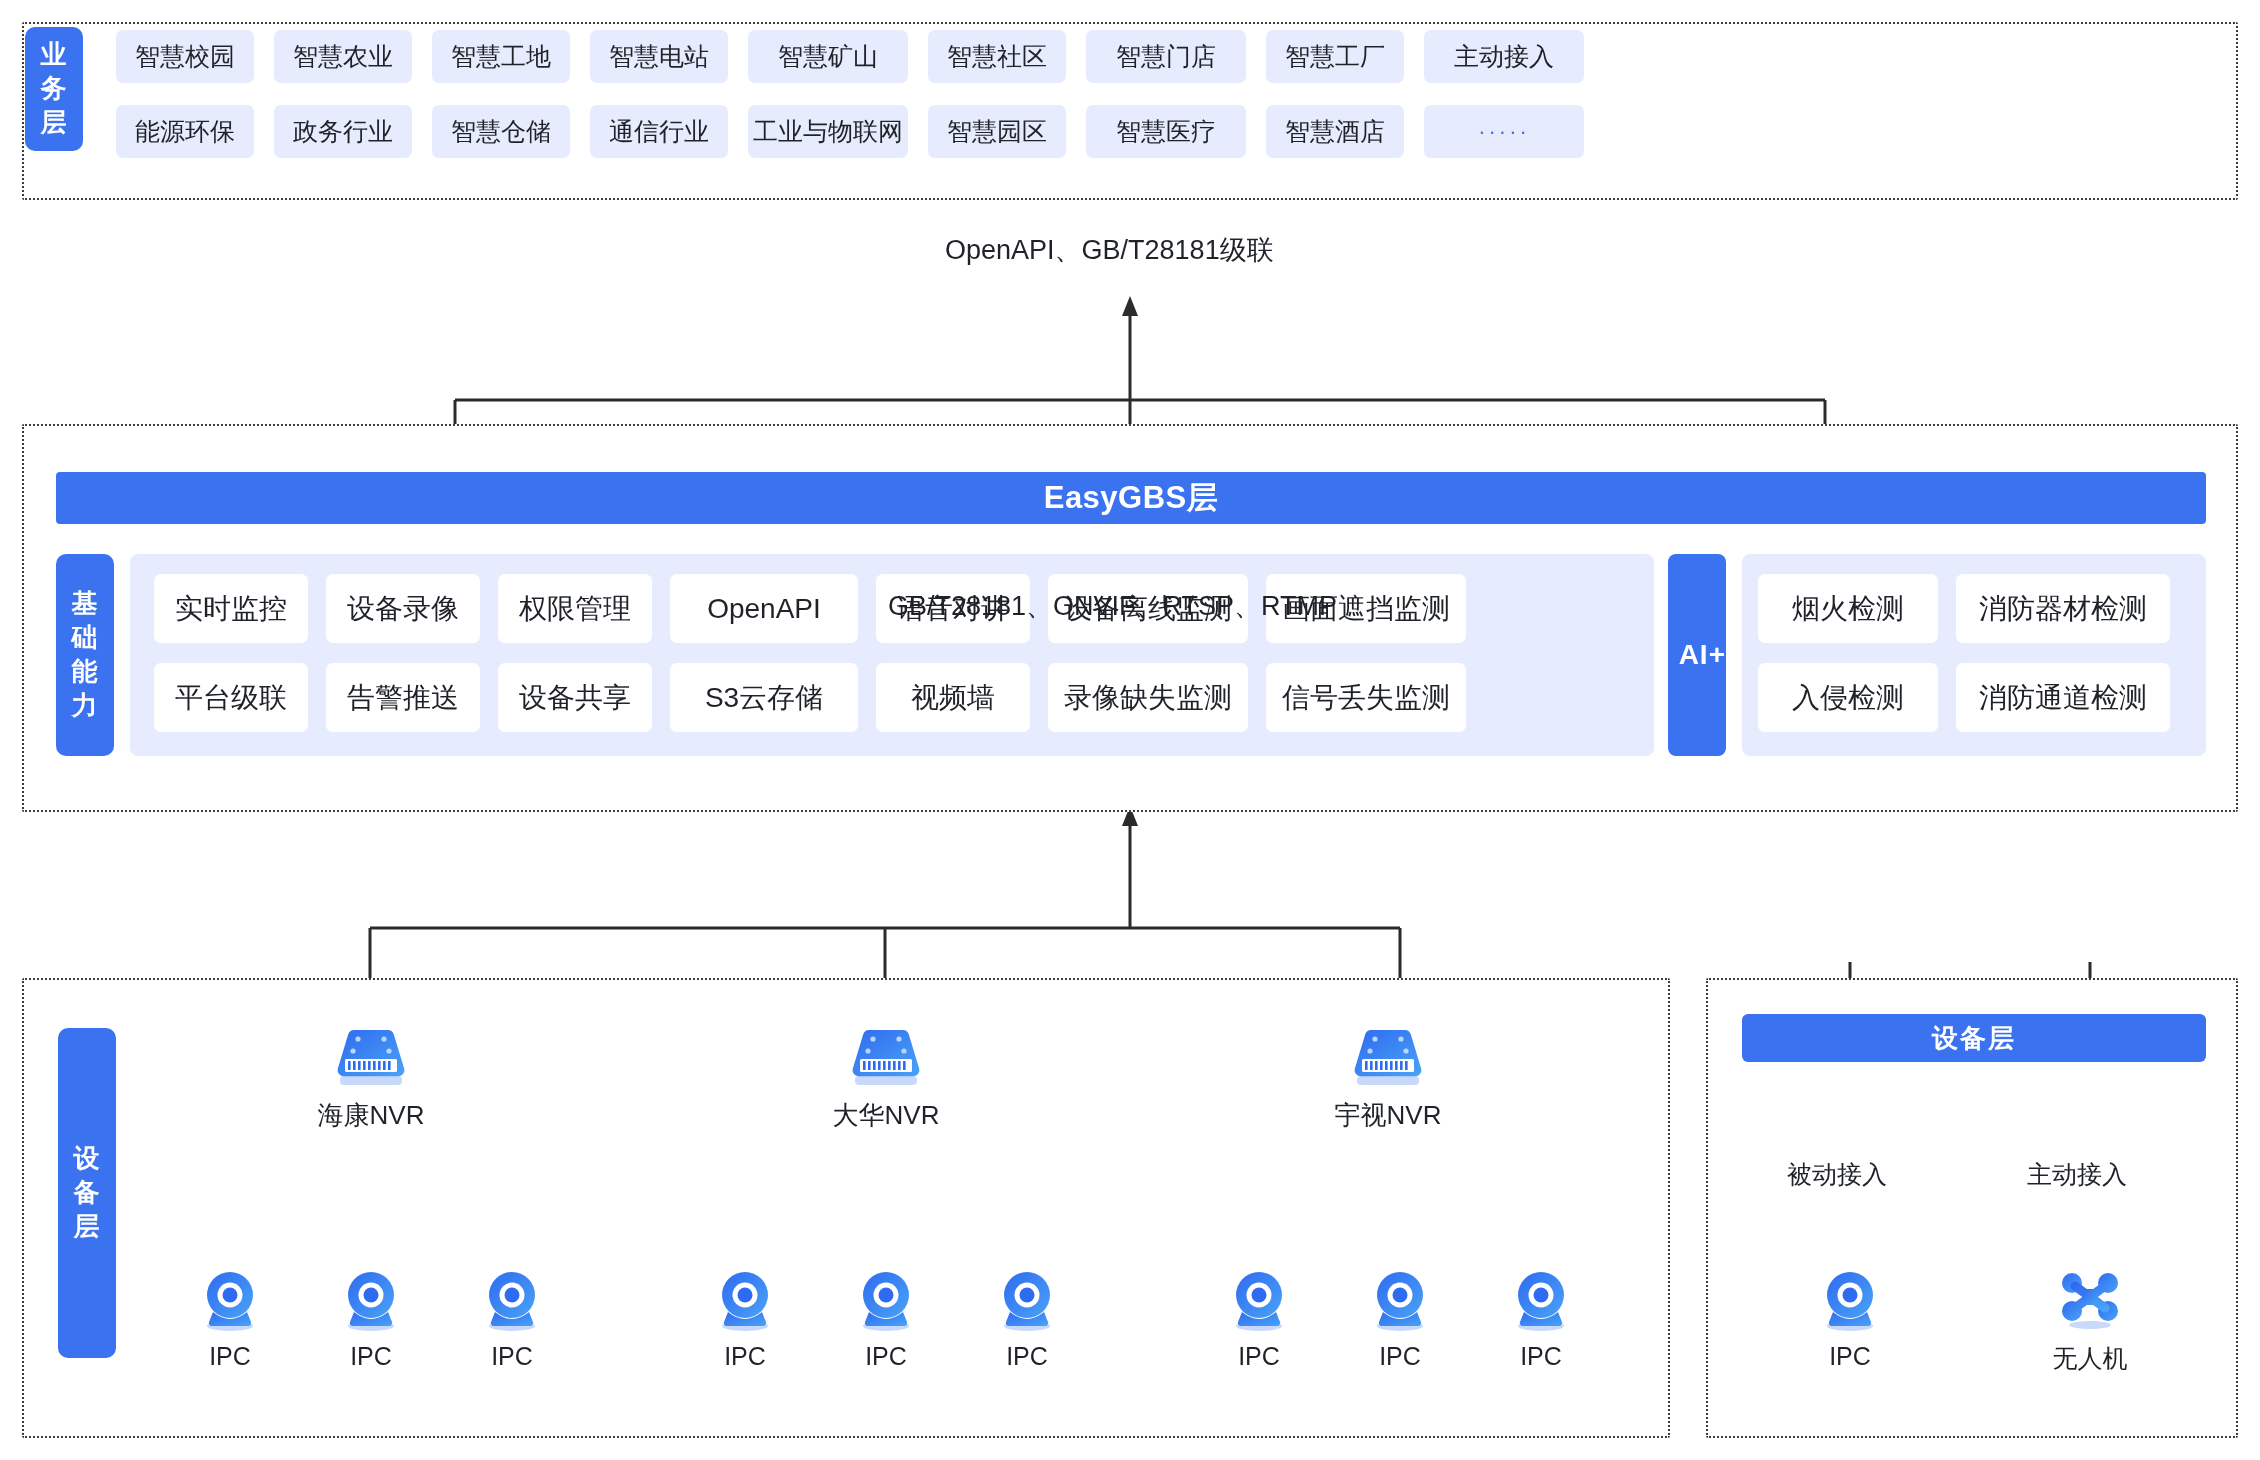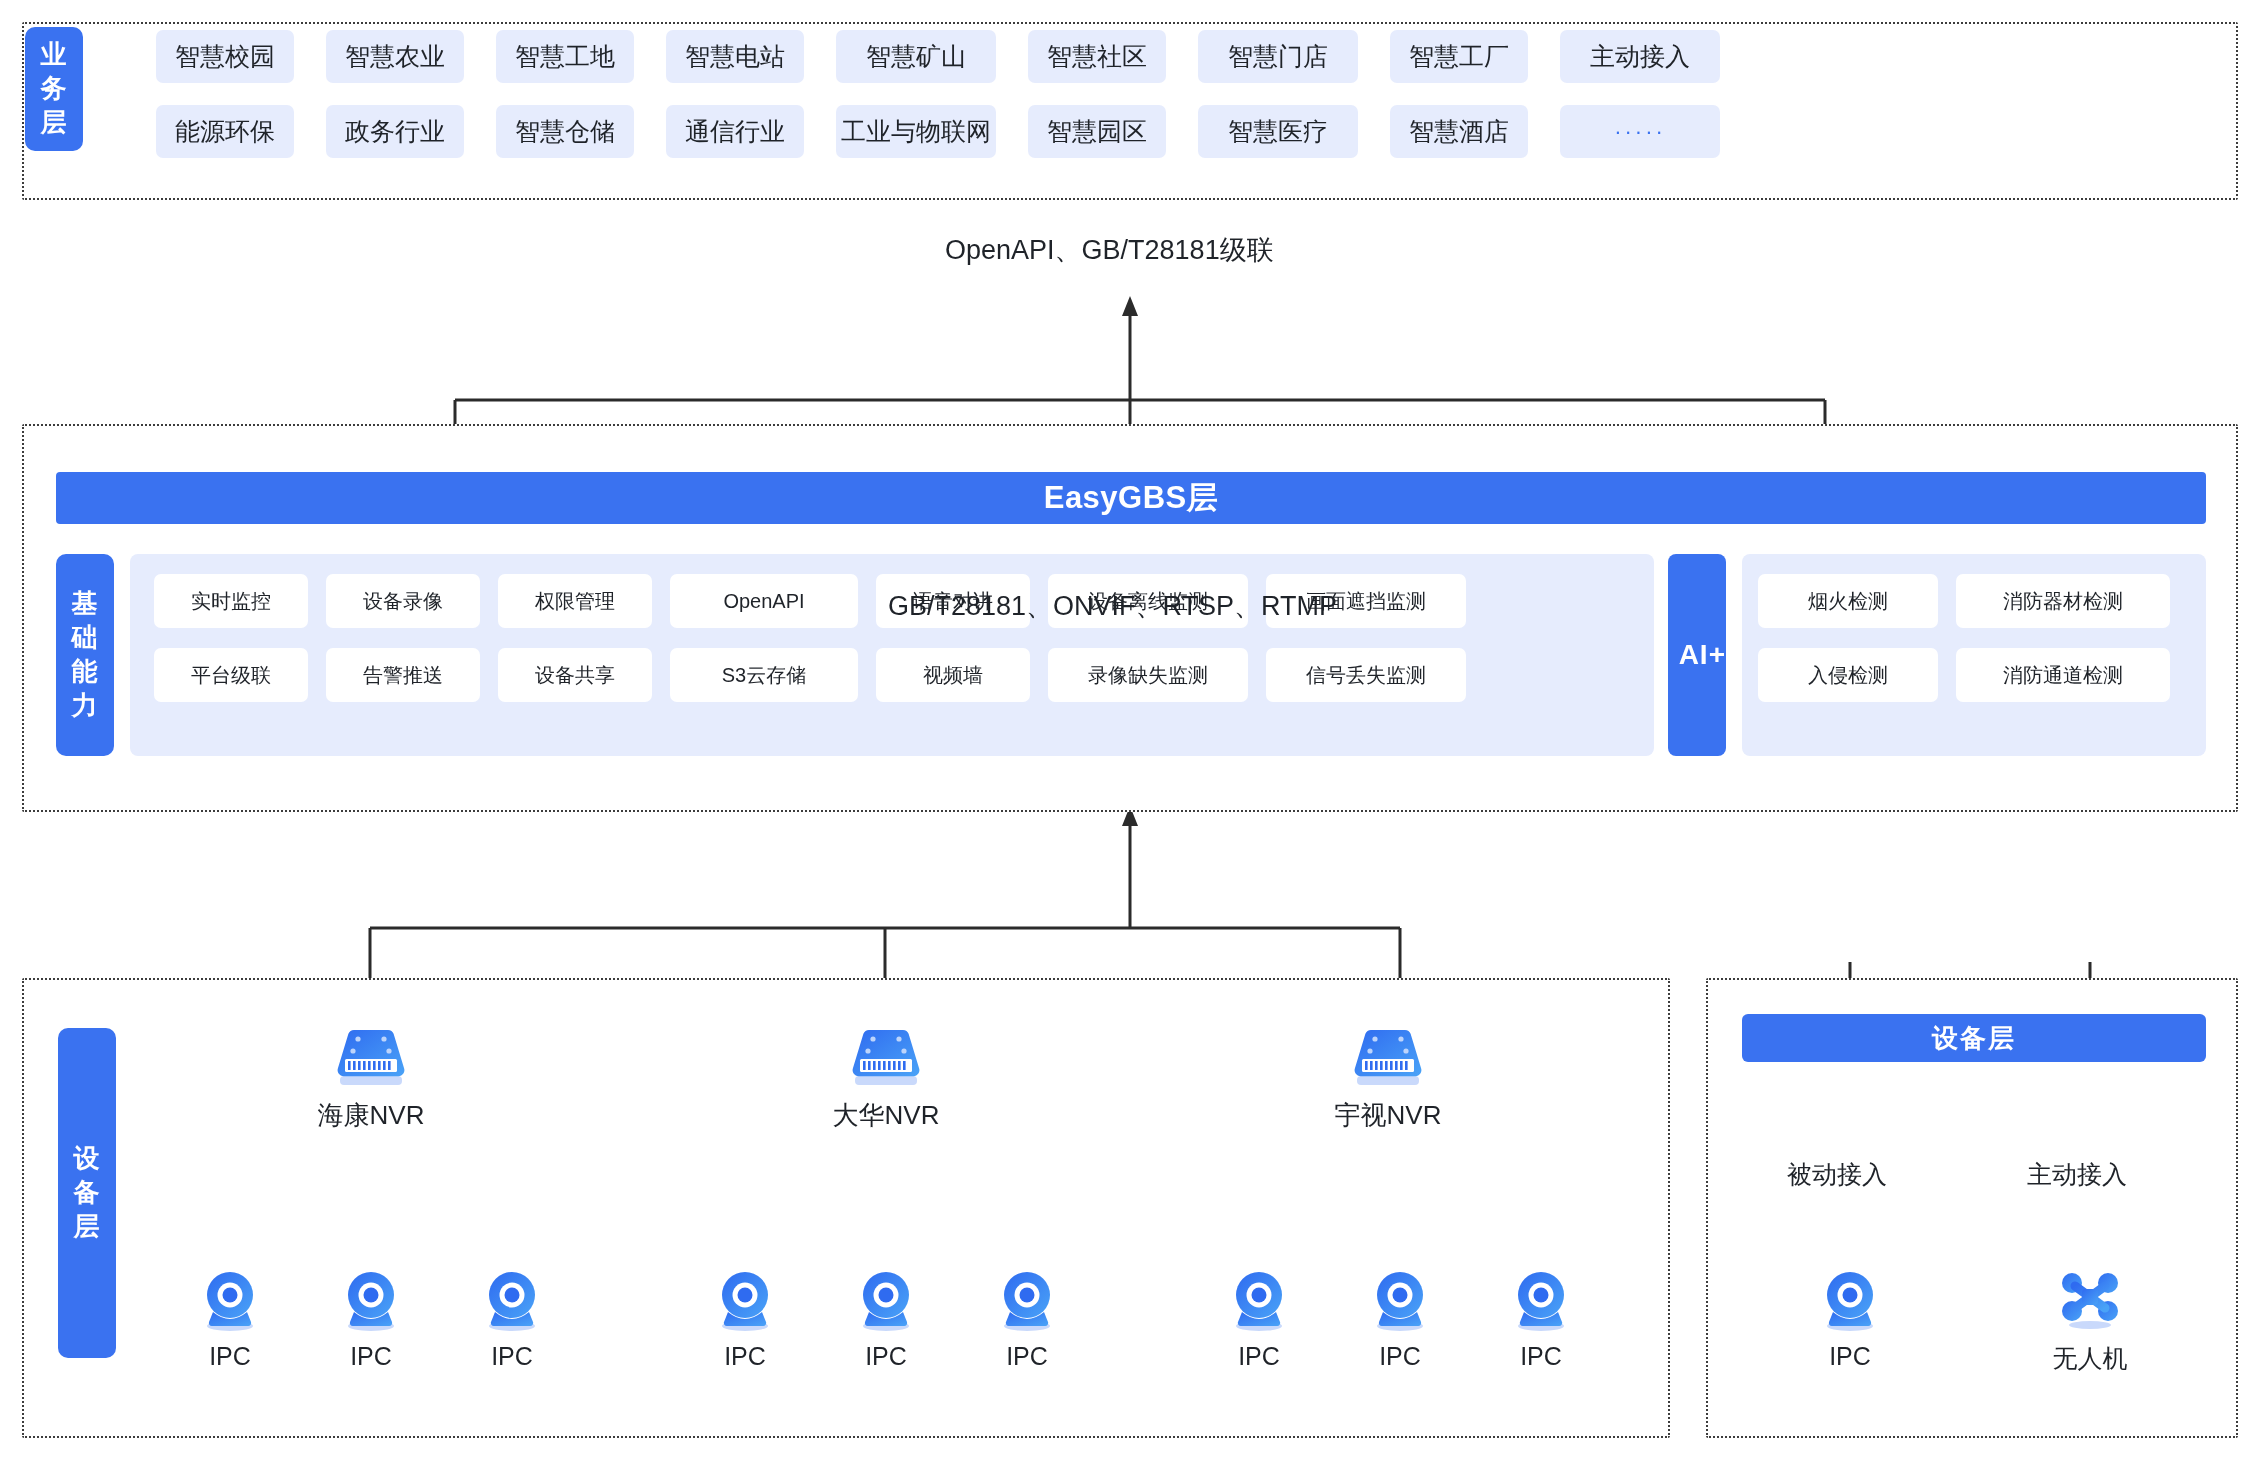--- a/index.html
+++ b/index.html
@@ -51,32 +51,32 @@
     white-space: nowrap;
   }
   .tile.dots { color: #3a72f0; letter-spacing: 3px; font-size: 22px; }
 
   .cap-tile {
     background: #ffffff;
     border-radius: 7px;
     display: flex;
     align-items: center;
     justify-content: center;
-    font-size: 20px;
+    font-size: 28px;
     color: #1f2329;
-    height: 54px;
+    height: 69px;
     white-space: nowrap;
   }
 
   
   #business-box { left: 22px; top: 22px; width: 2216px; height: 178px; }
   #business-label {
     position: absolute; left: 25px; top: 27px; height: 124px;
   }
-  .tile-row { position: absolute; display: flex; gap: 32px; margin-left: 40px; }
+  .tile-row { position: absolute; display: flex; gap: 20px; }
   #biz-row-1 { left: 116px; top: 30px; }
   #biz-row-2 { left: 116px; top: 105px; }
   .biz-tile { width: 138px; }
   .biz-tile.wide { width: 160px; }
 
   
   .conn-label {
     position: absolute;
     font-size: 27px;
     color: #1f2329;

